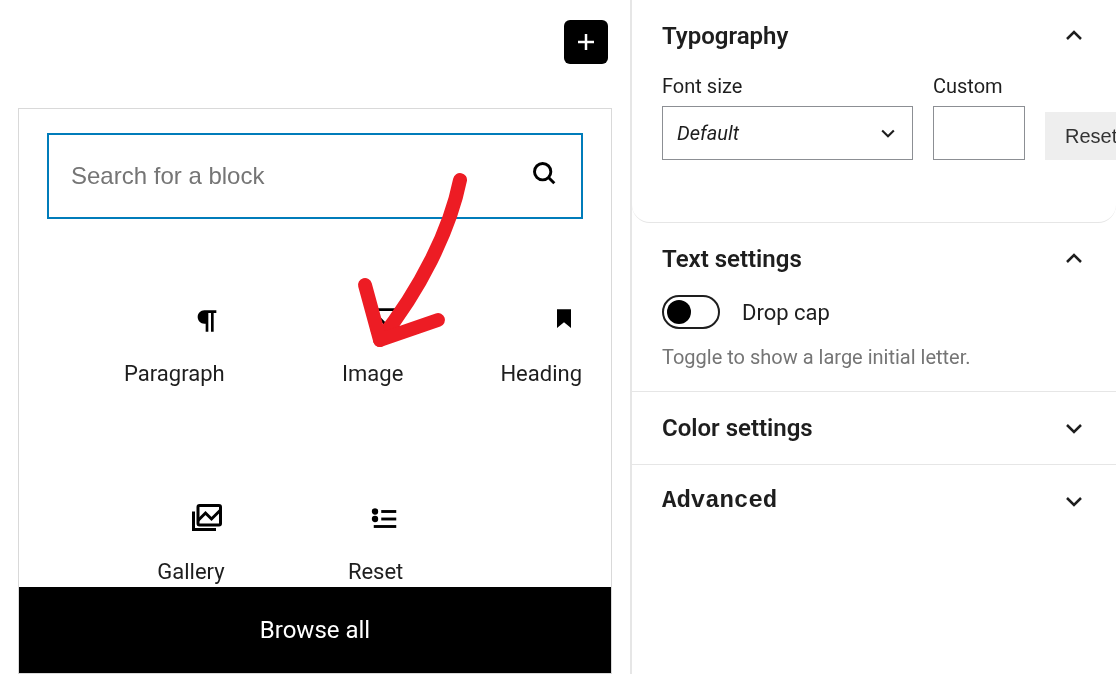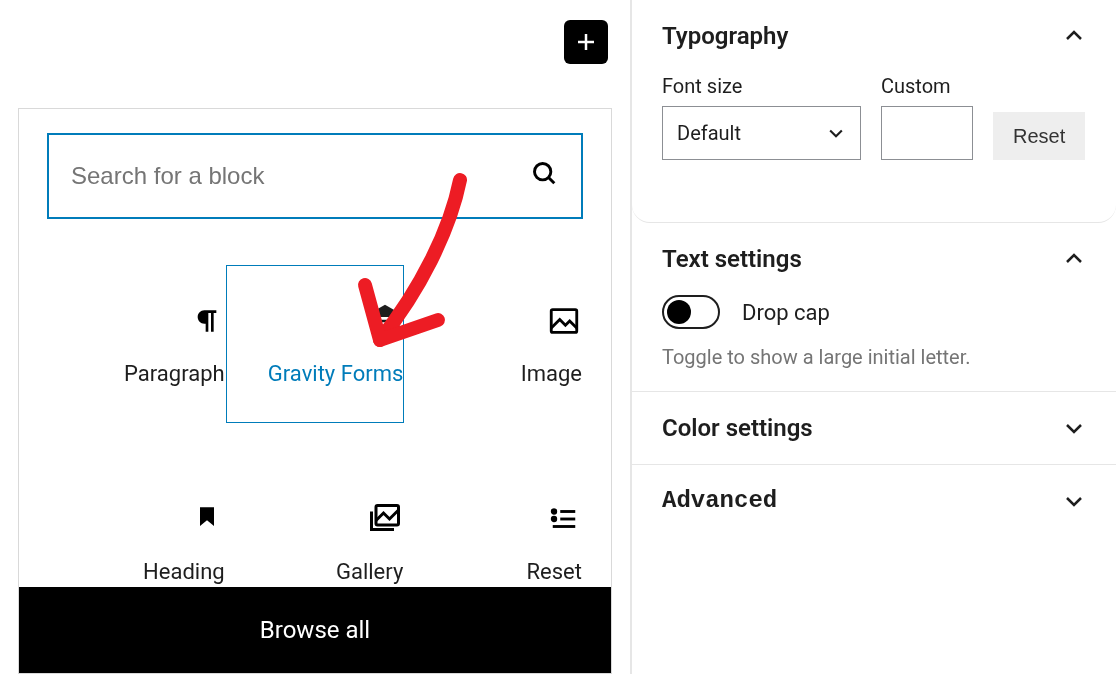--- a/index.html
+++ b/index.html
@@ -142,25 +142,26 @@
 
   .typo-body {
     margin-top: 24px;
     display: flex;
     gap: 20px;
     align-items: flex-end;
   }
   .field { display:flex; flex-direction:column; gap: 8px; }
   .field-label { font-size: 20px; color:#1e1e1e; }
   .select-ctrl {
-    width: 199px; height: 54px;
+    width: 251px; height: 54px;
     border: 1px solid #8c8f94;
     display:flex; align-items:center; justify-content:space-between;
     padding: 0 14px; font-size: 20px; cursor:pointer;
     background:#fff;
+    font-style:italic;
   }
   .input-ctrl {
     width: 92px; height: 54px;
     border: 1px solid #8c8f94;
     background:#fff;
   }
   .reset-btn {
     height: 48px; padding: 0 20px;
     background: #eee; border:none;
     font-size: 20px; color:#333;
@@ -217,29 +218,20 @@
 
       <div class="block-item">
         <span class="block-icon">
           <svg width="32" height="32" viewBox="0 0 24 24" fill="#000">
               <path d="M10 4C7.2 4 5 6.2 5 9s2.2 5 5 5h1v6h2V6h2v14h2V6h2V4H10z"></path>
             </svg>
         </span>
         <span>Paragraph</span>
       </div>
 
-      <div class="block-item selected">
-        <span class="block-icon">
-          <svg width="40" height="40" viewBox="0 0 40 40">
-              <polygon points="20,2 36,11 36,29 20,38 4,29 4,11" fill="#1e1e1e"></polygon>
-              <path d="M13 17 h14 M13 17 q-3 0 -3 4 v2 h18" stroke="#fff" stroke-width="3" fill="none" stroke-linecap="round"></path>
-            </svg>
-        </span>
-        <span>Gravity Forms</span>
-      </div>
 
       <div class="block-item">
         <span class="block-icon">
           <svg width="34" height="34" viewBox="0 0 24 24" fill="none" stroke="#000" stroke-width="2">
               <rect x="3" y="4" width="18" height="16" rx="1"></rect>
               <polyline points="3,17 9,11 13,15 16,12 21,17"></polyline>
             </svg>
         </span>
         <span>Image</span>
       </div>

